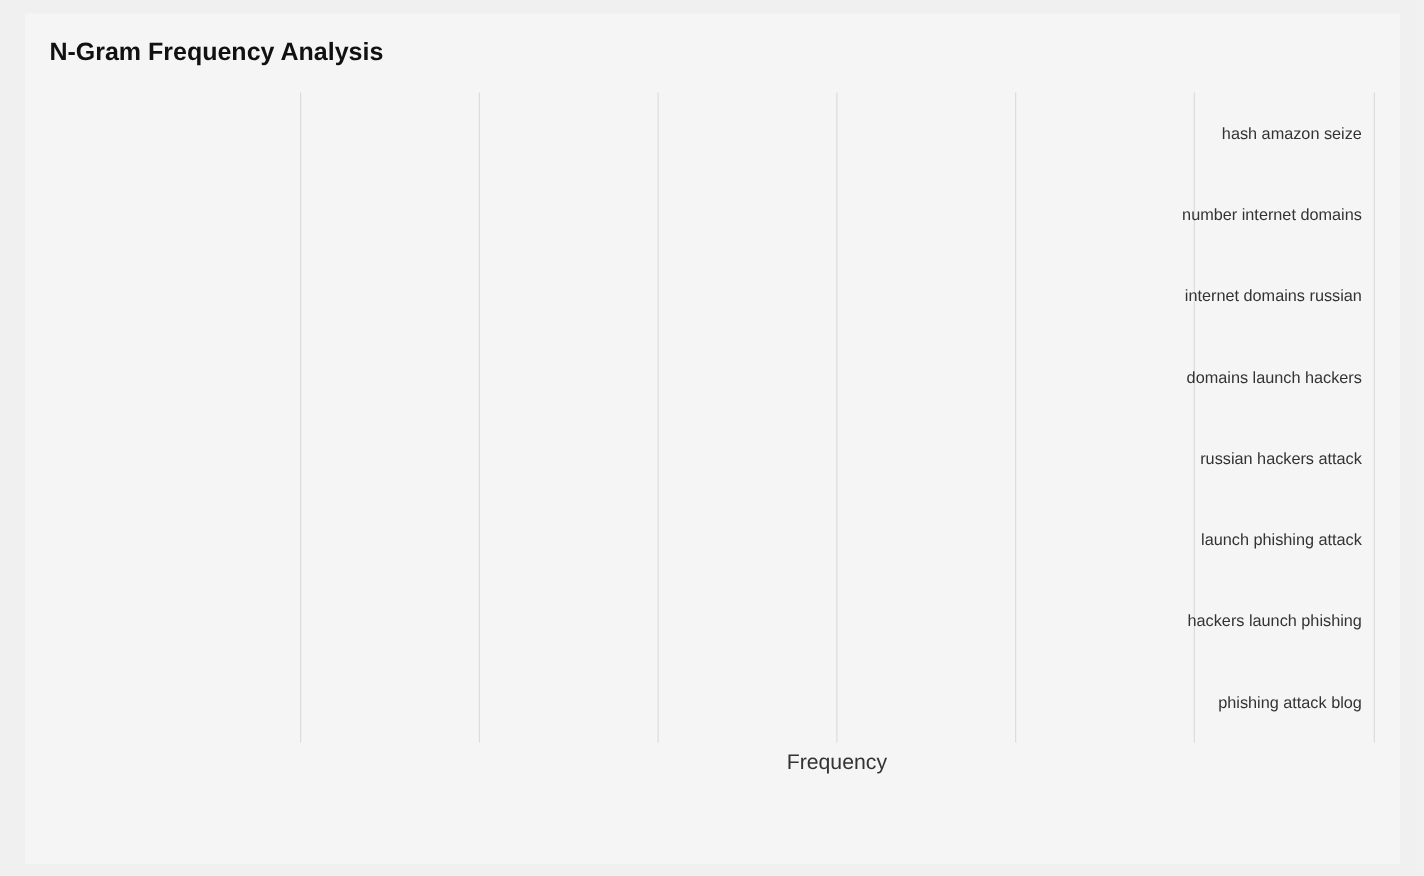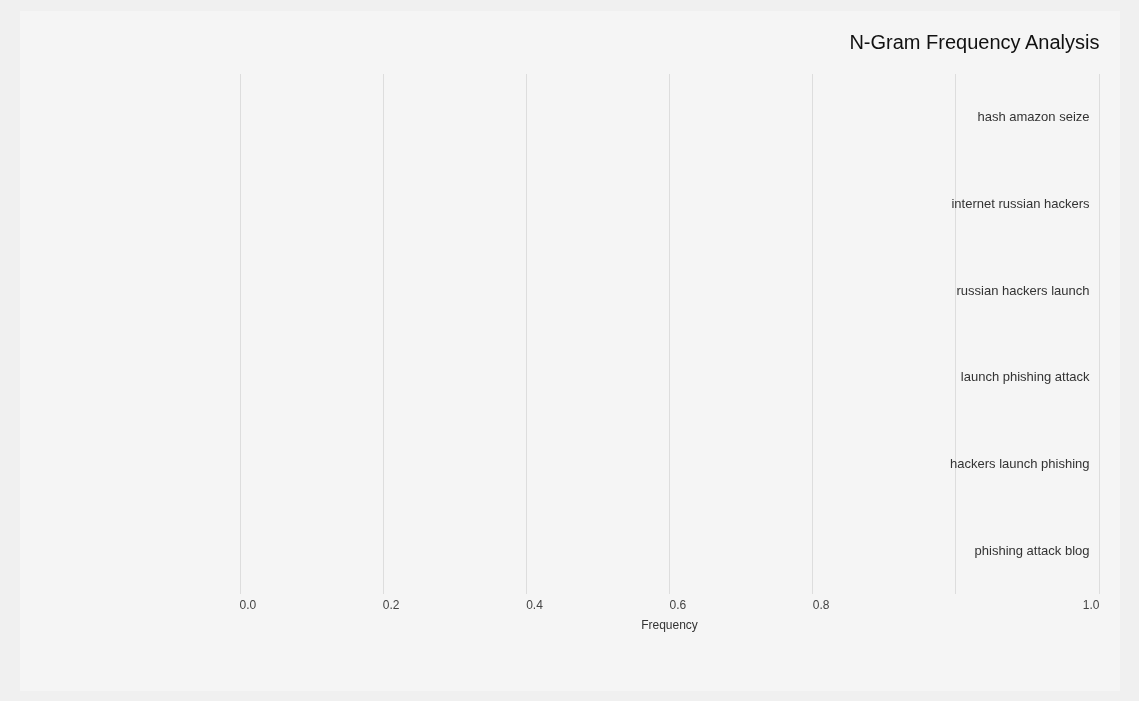--- a/index.html
+++ b/index.html
@@ -13,23 +13,23 @@
       height: 701px;
     }
     .chart-container {
       background: #f5f5f5;
       width: 1100px;
       height: 680px;
       padding: 20px 20px 60px 20px;
       position: relative;
     }
     .chart-title {
-      text-align: right;
+      text-align: left;
       font-size: 20px;
-      font-weight: normal;
+      font-weight: bold;
       color: #111;
       margin-bottom: 20px;
     }
     .chart-area {
       display: flex;
       flex-direction: column;
       width: 100%;
       height: calc(100% - 80px);
       position: relative;
     }
@@ -69,21 +69,21 @@
       flex: 1;
       text-align: left;
       font-size: 12px;
       color: #444;
     }
     .x-tick:last-child {
       text-align: right;
     }
     .x-label {
       text-align: center;
-      font-size: 12px;
+      font-size: 17px;
       color: #333;
       margin-top: 6px;
       margin-left: 200px;
     }
     .grid-lines {
       position: absolute;
       top: 0;
       left: 200px;
       right: 0;
       bottom: 0;
@@ -114,27 +114,39 @@
         <div class="grid-line"></div>
       </div>
     <div id="bars-container" style="display:flex;flex-direction:column;height:100%;position:relative;z-index:1;align-items:flex-end;">
         <div class="bar-row">
           <div class="bar-label">hash amazon seize</div>
           <div class="bar-track">
             <div class="bar-fill" style="width: 100%; background: rgb(13, 27, 75);"></div>
           </div>
         </div>
         <div class="bar-row">
-          <div class="bar-label">internet russian hackers</div>
+          <div class="bar-label">number internet domains</div>
           <div class="bar-track">
             <div class="bar-fill" style="width: 100%; background: rgb(13, 27, 75);"></div>
           </div>
         </div>
         <div class="bar-row">
-          <div class="bar-label">russian hackers launch</div>
+          <div class="bar-label">internet domains russian</div>
+          <div class="bar-track">
+            <div class="bar-fill" style="width: 100%; background: rgb(13, 27, 75);"></div>
+          </div>
+        </div>
+        <div class="bar-row">
+          <div class="bar-label">domains launch hackers</div>
+          <div class="bar-track">
+            <div class="bar-fill" style="width: 100%; background: rgb(13, 27, 75);"></div>
+          </div>
+        </div>
+        <div class="bar-row">
+          <div class="bar-label">russian hackers attack</div>
           <div class="bar-track">
             <div class="bar-fill" style="width: 100%; background: rgb(13, 27, 75);"></div>
           </div>
         </div>
         <div class="bar-row">
           <div class="bar-label">launch phishing attack</div>
           <div class="bar-track">
             <div class="bar-fill" style="width: 100%; background: rgb(13, 27, 75);"></div>
           </div>
         </div>
@@ -145,22 +157,14 @@
           </div>
         </div>
         <div class="bar-row">
           <div class="bar-label">phishing attack blog</div>
           <div class="bar-track">
             <div class="bar-fill" style="width: 100%; background: rgb(13, 27, 75);"></div>
           </div>
         </div>
       </div>
   </div>
-  <div class="x-axis" id="x-axis">
-      <div class="x-tick">0.0</div>
-      <div class="x-tick">0.2</div>
-      <div class="x-tick">0.4</div>
-      <div class="x-tick">0.6</div>
-      <div class="x-tick">0.8</div>
-      <div class="x-tick">1.0</div>
-    </div>
   <div class="x-label">Frequency</div>
 </div>
 
 </body></html>

